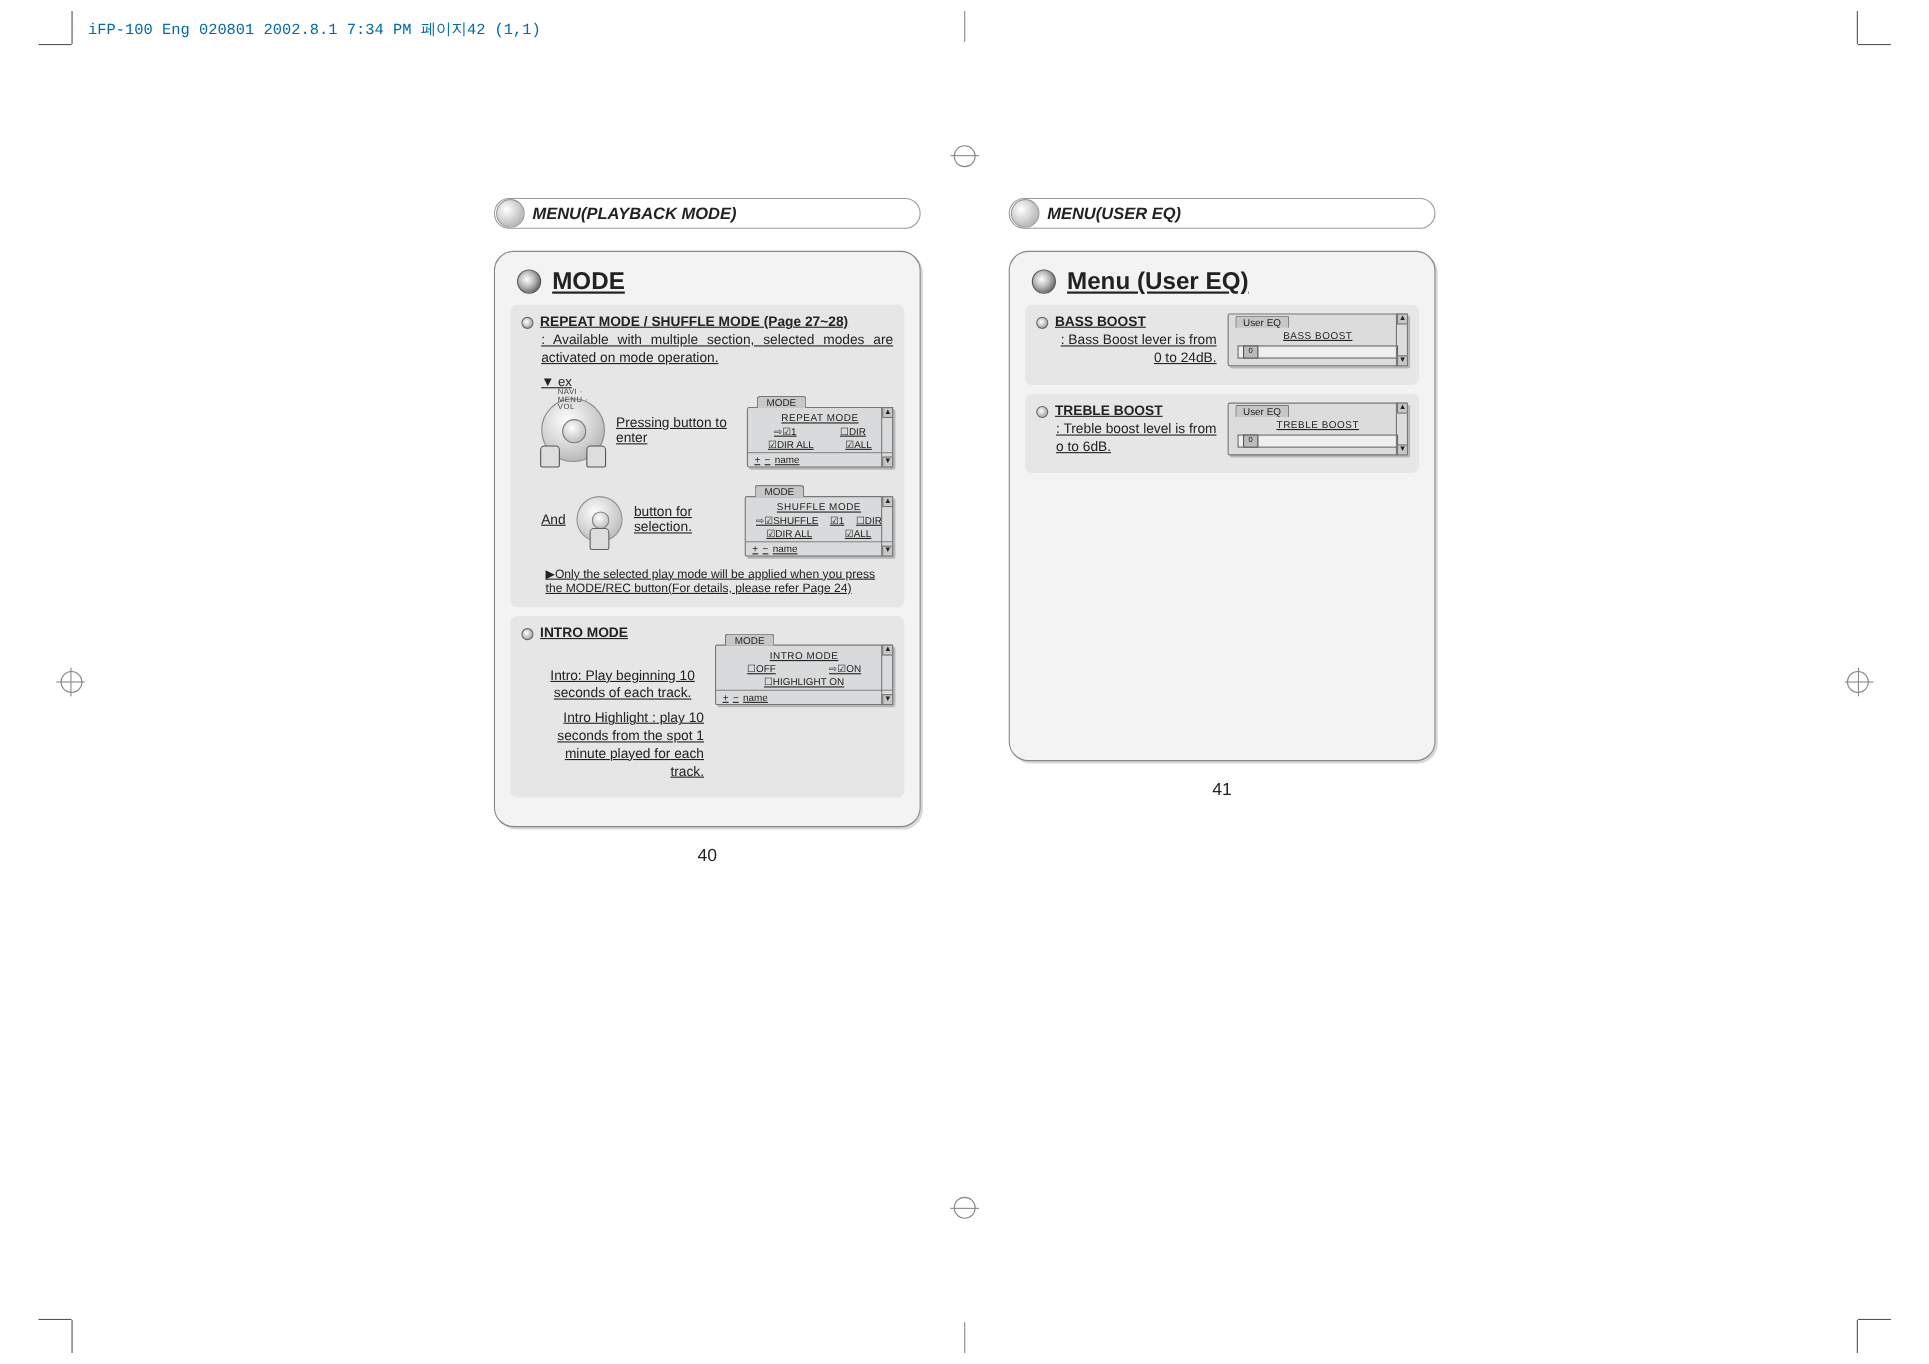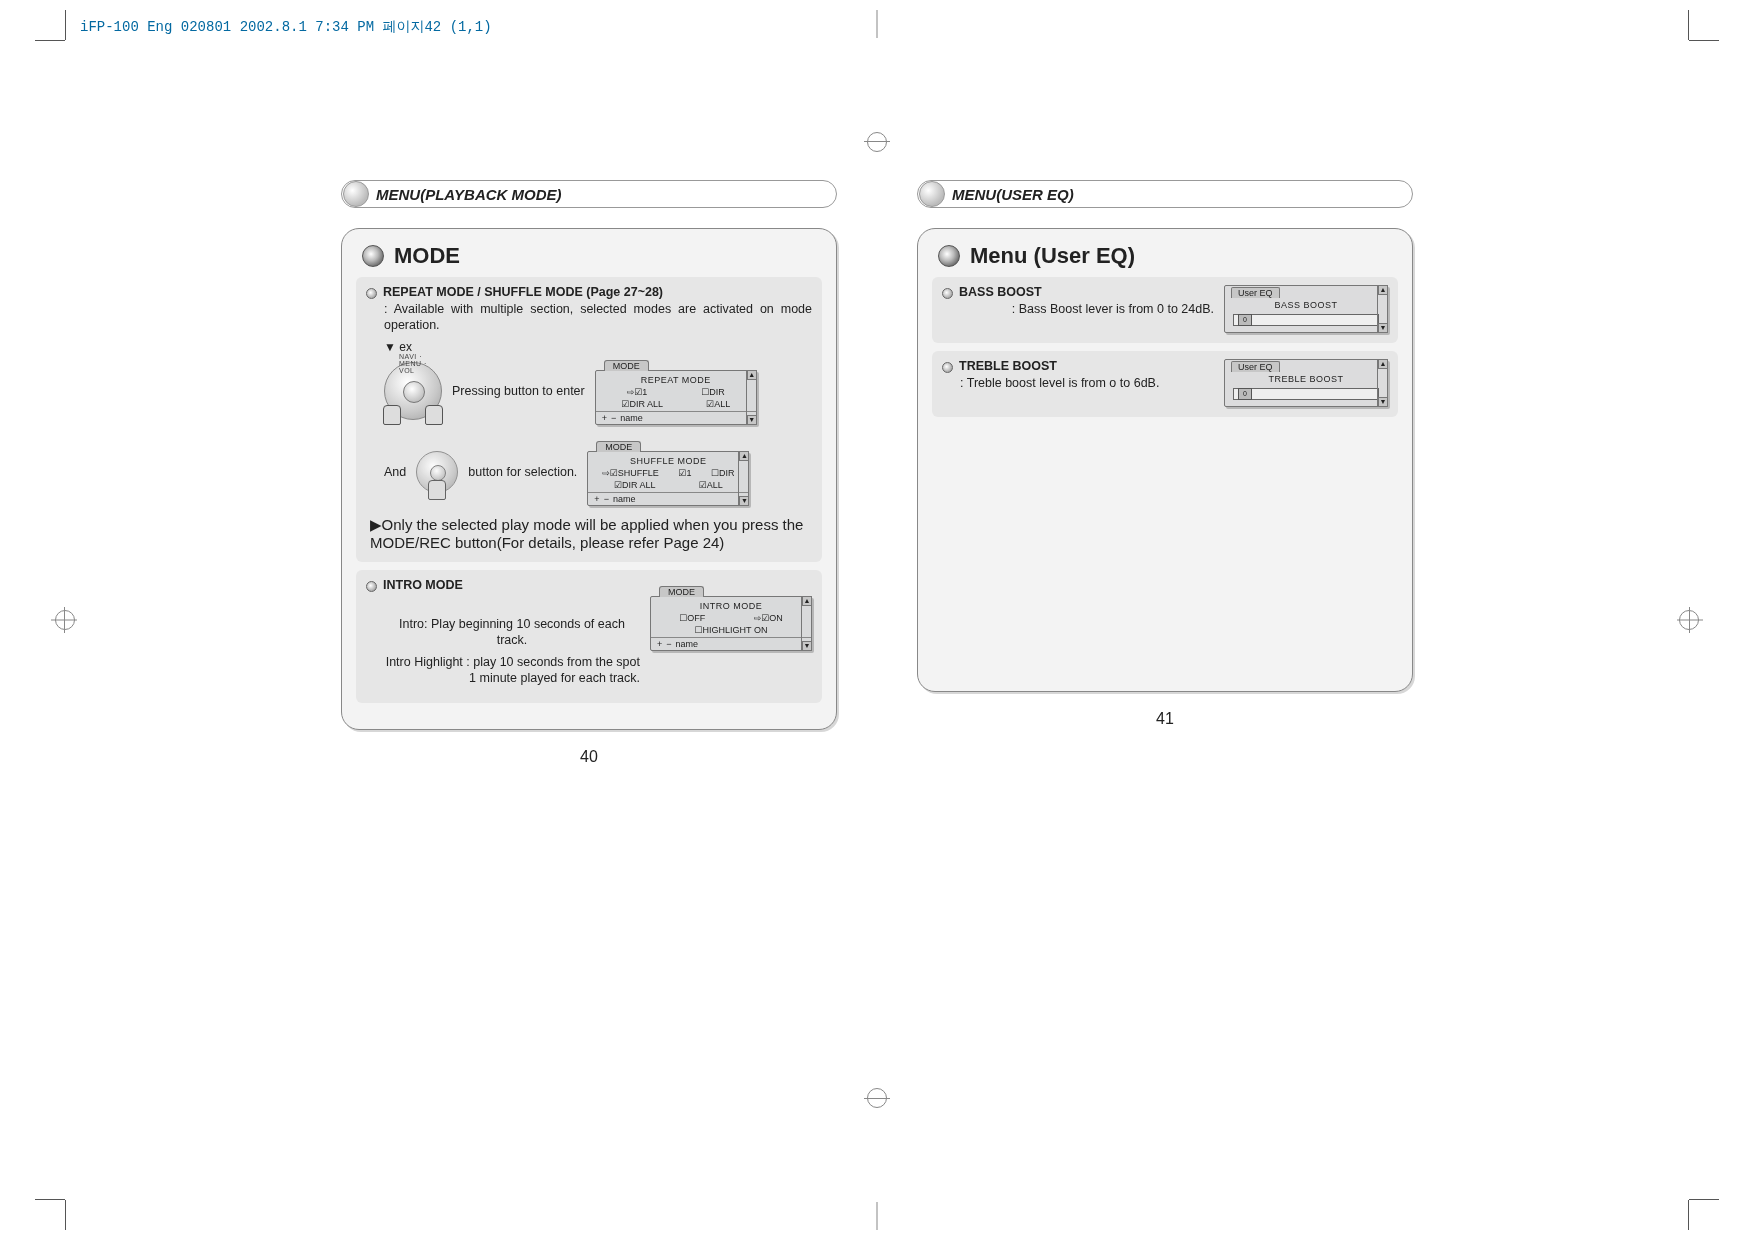--- a/index.html
+++ b/index.html
@@ -75,21 +75,21 @@
   .spread {
     position: absolute;
     top: 180px;
     left: 120px;
     right: 120px;
     display: flex;
     gap: 80px;
     justify-content: center;
   }
   .page {
-    width: 496px;
+    width: 388px;
   }
 
   .section-label {
     position: relative;
     margin-bottom: 20px;
   }
   .section-label .pill {
     border: 1px solid #999;
     border-radius: 14px;
     height: 26px;
@@ -110,20 +110,21 @@
     border: 1px solid #999;
   }
 
   .main-panel {
     border: 1px solid #888;
     border-radius: 18px;
     padding: 14px 14px 18px 14px;
     position: relative;
     background: #f3f3f3;
     box-shadow: 2px 2px 0 #d7d7d7;
+    text-decoration: underline;
   }
   .main-panel .panel-title {
     display: flex;
     align-items: center;
     gap: 10px;
     font-size: 22px;
     font-weight: bold;
     margin: 0 0 8px 6px;
   }
   .big-bullet {
@@ -148,21 +149,21 @@
   .small-bullet {
     width: 9px; height: 9px;
     border-radius: 50%;
     background: radial-gradient(circle at 40% 40%, #fff, #888);
     border: 1px solid #666;
     margin-top: 3px;
     flex-shrink: 0;
   }
   .subtitle { font-weight: bold; }
   .subtext { margin: 2px 0 6px 18px; text-align: justify; line-height: 1.3; }
-  .note { font-size: 15px; margin-left: 4px; line-height: 1.2; }
+  .note { font-size: 11px; margin-left: 22px; line-height: 1.2; }
 
   .ex-row {
     display: flex;
     align-items: center;
     gap: 10px;
     margin: 4px 0 4px 18px;
   }
   .ex-label { font-size: 12px; }
 
   .dial {

